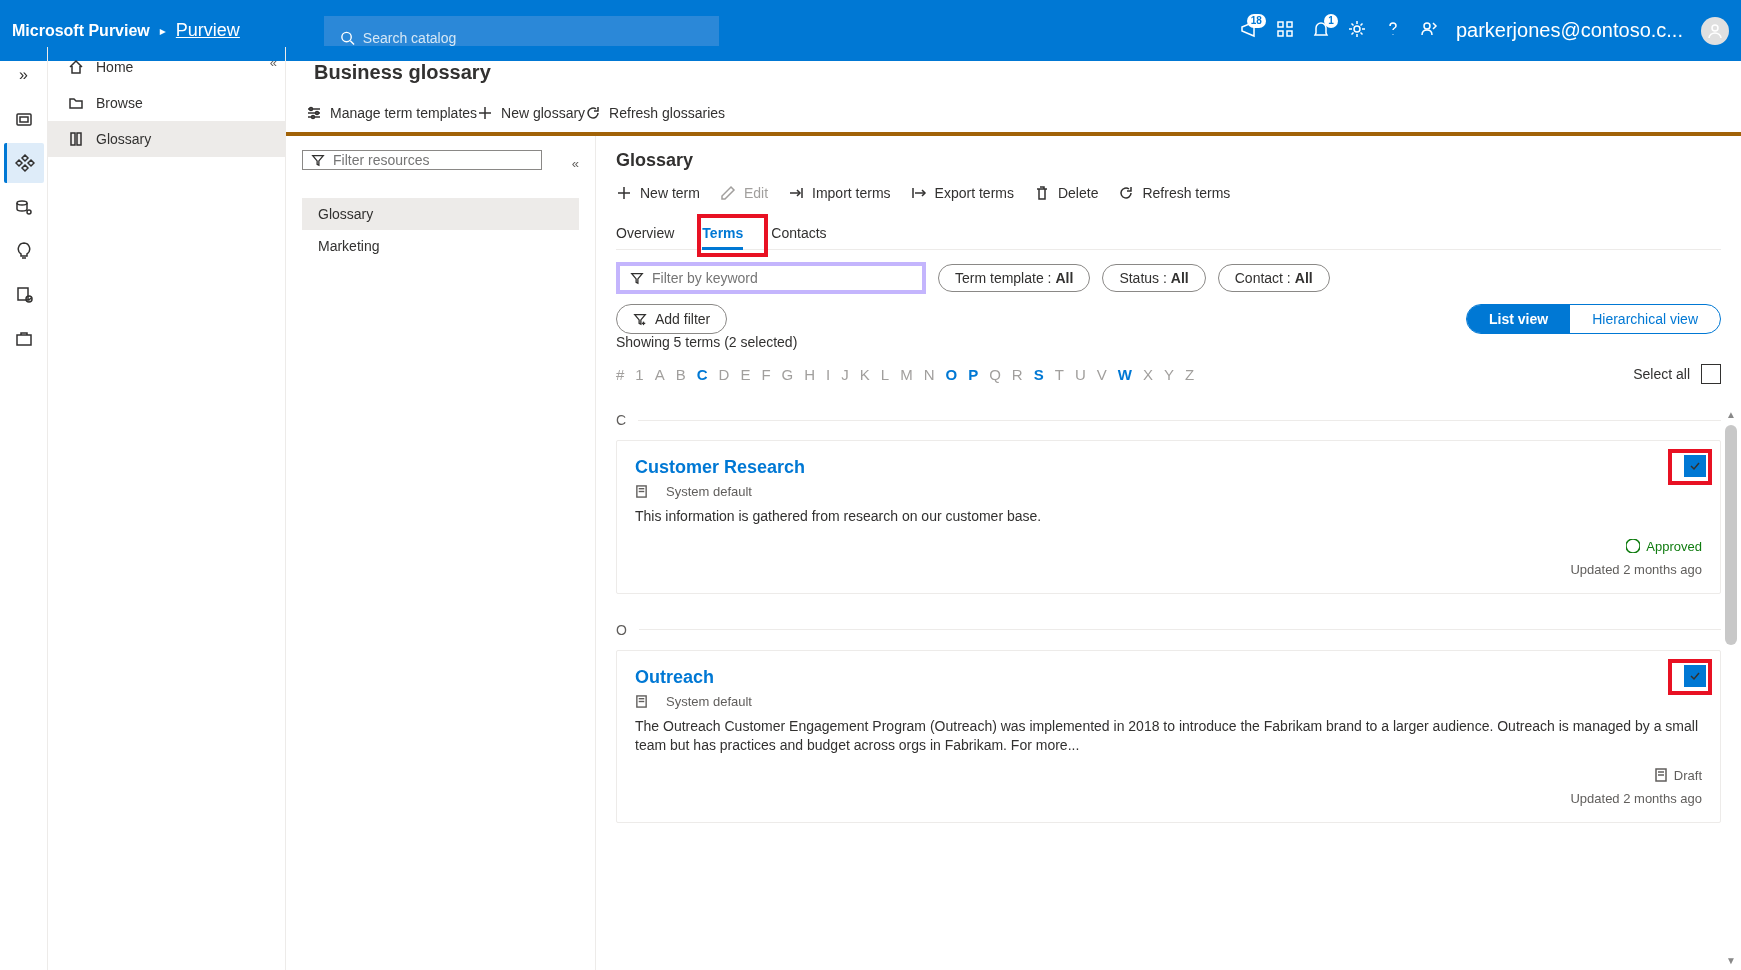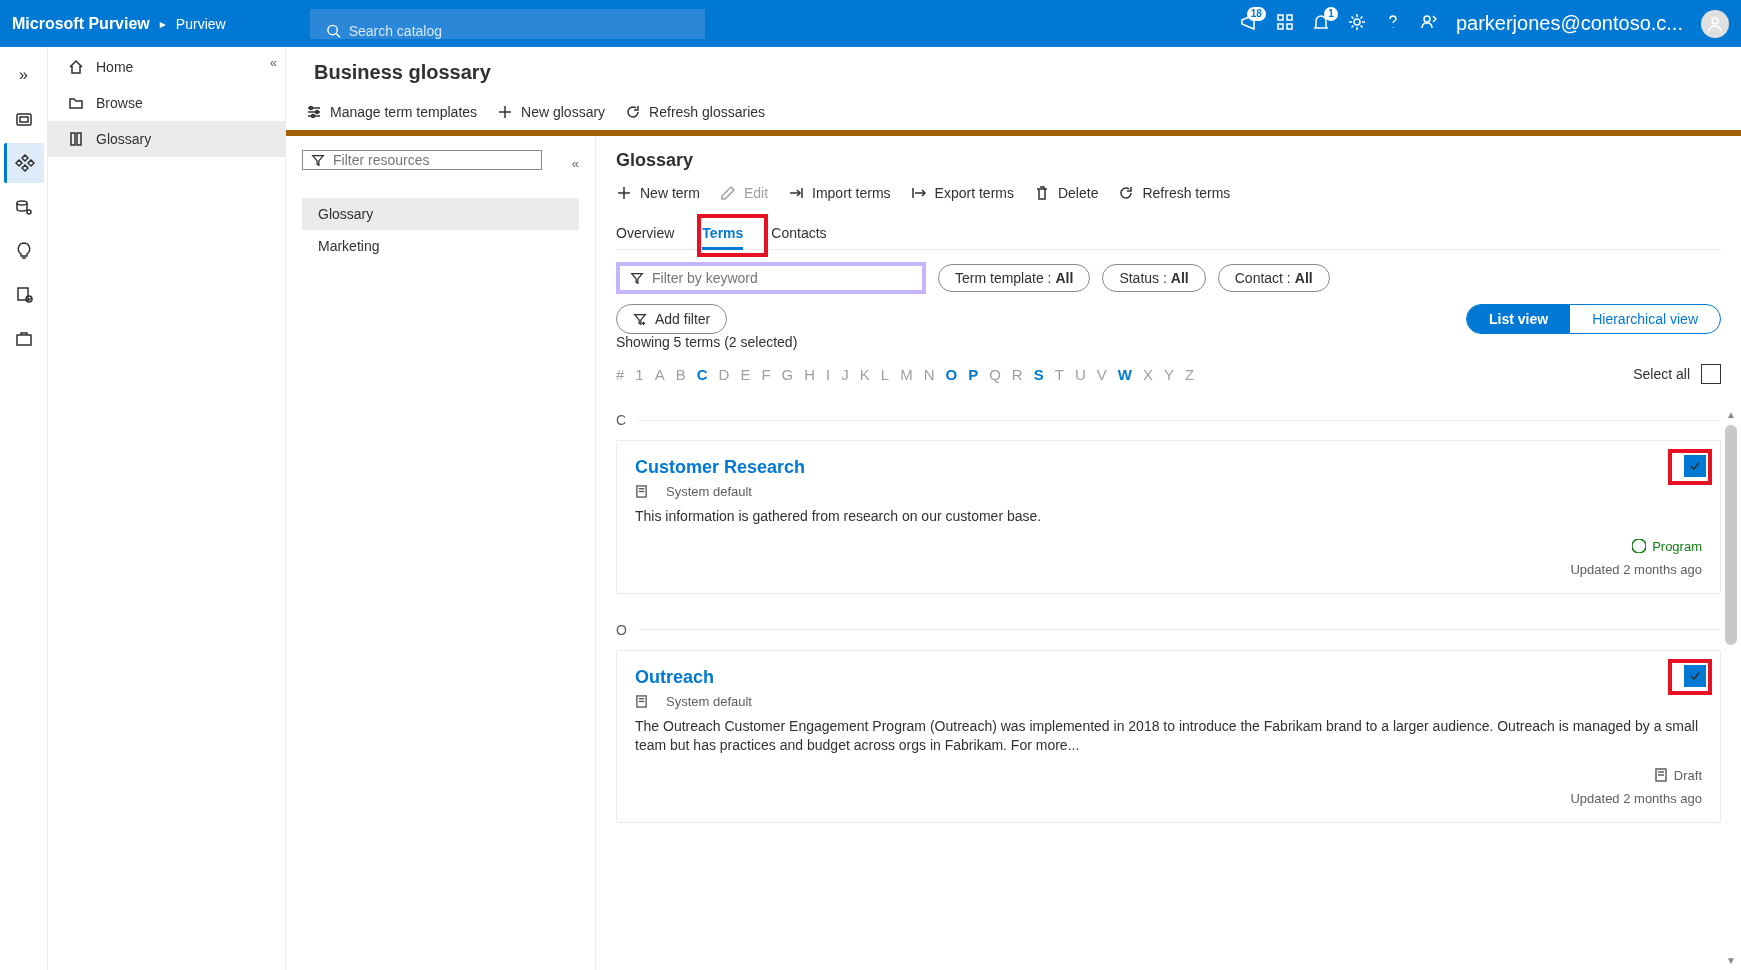--- a/index.html
+++ b/index.html
@@ -1,22 +1,22 @@
 <!DOCTYPE html>
 <html><head>
 <meta charset="utf-8">
 <style>
 * { box-sizing: border-box; margin: 0; padding: 0; font-family: "Segoe UI", -apple-system, sans-serif; }
 body { background: #fff; color: #323130; font-size: 14px; width: 1741px; height: 970px; overflow: hidden; }
 
 
-.header { height: 47px; background: #0078d4; display: flex; align-items: center; color: #fff; padding: 0 12px; }
+.header { height: 61px; background: #0078d4; display: flex; align-items: center; color: #fff; padding: 0 12px; }
 .brand { font-size: 16px; font-weight: 600; }
 .breadcrumb-sep { margin: 0 10px; font-size: 12px; }
-.breadcrumb-item { font-size: 14px; }
+.breadcrumb-item { font-size: 18px; text-decoration: underline; }
 .search-box { margin-left: 84px; width: 395px; height: 30px; background: #2b88d8; border: none; display: flex; align-items: flex-end; padding: 0 16px; color: #fff; }
 .search-box input { background: transparent; border: none; color: #fff; font-size: 14px; margin-left: 8px; outline: none; width: 100%; }
 .search-box input::placeholder { color: #d6e8f6; }
 .header-right { margin-left: auto; display: flex; align-items: center; gap: 18px; }
 .header-icon { position: relative; cursor: pointer; }
 .badge { position: absolute; top: -6px; right: -8px; background: #fff; color: #0078d4; border-radius: 10px; font-size: 10px; font-weight: 600; padding: 0 4px; min-width: 14px; text-align: center; line-height: 14px; }
 .user-email { font-size: 20px; }
 .avatar { width: 28px; height: 28px; border-radius: 50%; background: #e0e0e0; display: flex; align-items: center; justify-content: center; }
 
 
@@ -28,21 +28,21 @@
 
 .sidebar { position: absolute; left: 48px; top: 47px; bottom: 0; width: 238px; border-right: 1px solid #edebe9; padding-top: 2px; }
 .sidebar-collapse { position: absolute; right: 8px; top: 8px; font-size: 13px; color: #605e5c; cursor: pointer; }
 .sidebar-item { height: 36px; display: flex; align-items: center; padding: 0 20px; gap: 12px; cursor: pointer; font-size: 14px; }
 .sidebar-item.active { background: #edebe9; }
 .sidebar-item svg { width: 16px; height: 16px; }
 
 
 .main { position: absolute; left: 286px; top: 47px; right: 0; bottom: 0; display: flex; flex-direction: column; }
 .page-title { font-size: 20px; font-weight: 600; padding: 14px 28px 10px; }
-.toolbar { height: 42px; border-bottom: 6px solid #a16207; display: flex; align-items: center; padding: 0 20px; gap: 20px; }
+.toolbar { height: 42px; border-bottom: 4px solid #a16207; display: flex; align-items: center; padding: 0 20px; }
 .tool-btn { display: flex; align-items: center; gap: 8px; color: #323130; cursor: pointer; font-size: 14px; }
 .tool-btn svg { width: 16px; height: 16px; }
 
 .content-row { flex: 1; display: flex; min-height: 0; }
 
 
 .resources { width: 310px; border-right: 1px solid #edebe9; padding: 14px 16px; position: relative; }
 .filter-input { width: 240px; height: 20px; border: 1px solid #8a8886; display: flex; align-items: center; padding: 0 8px; gap: 8px; }
 .filter-input input { border: none; outline: none; flex: 1; font-size: 14px; }
 .resources-collapse { position: absolute; right: 16px; top: 20px; cursor: pointer; color: #605e5c; font-size: 13px; }
@@ -417,21 +417,21 @@
                 <path d="M3 7l3 3 5-6"></path>
               </svg>
             </div>
             <div class="term-check-highlight"></div>
             <div class="term-footer" style="align-items:flex-end;">
               <div class="row1 approved-badge">
                 <svg width="14" height="14" viewBox="0 0 14 14" fill="#107c10" stroke="none">
                   <circle cx="7" cy="7" r="7"></circle>
                   <path d="M4 7l2 2 4-4" stroke="#fff" fill="none" stroke-width="1.5"></path>
                 </svg>
-                <span>Program</span>
+                <span>Approved</span>
               </div>
               <div>Updated 2 months ago</div>
             </div>
           </div>
           <div class="section-head">
             <span>O</span>
             <div class="line"></div>
           </div>
           <div class="term-card">
             <div class="term-title">Outreach</div>

